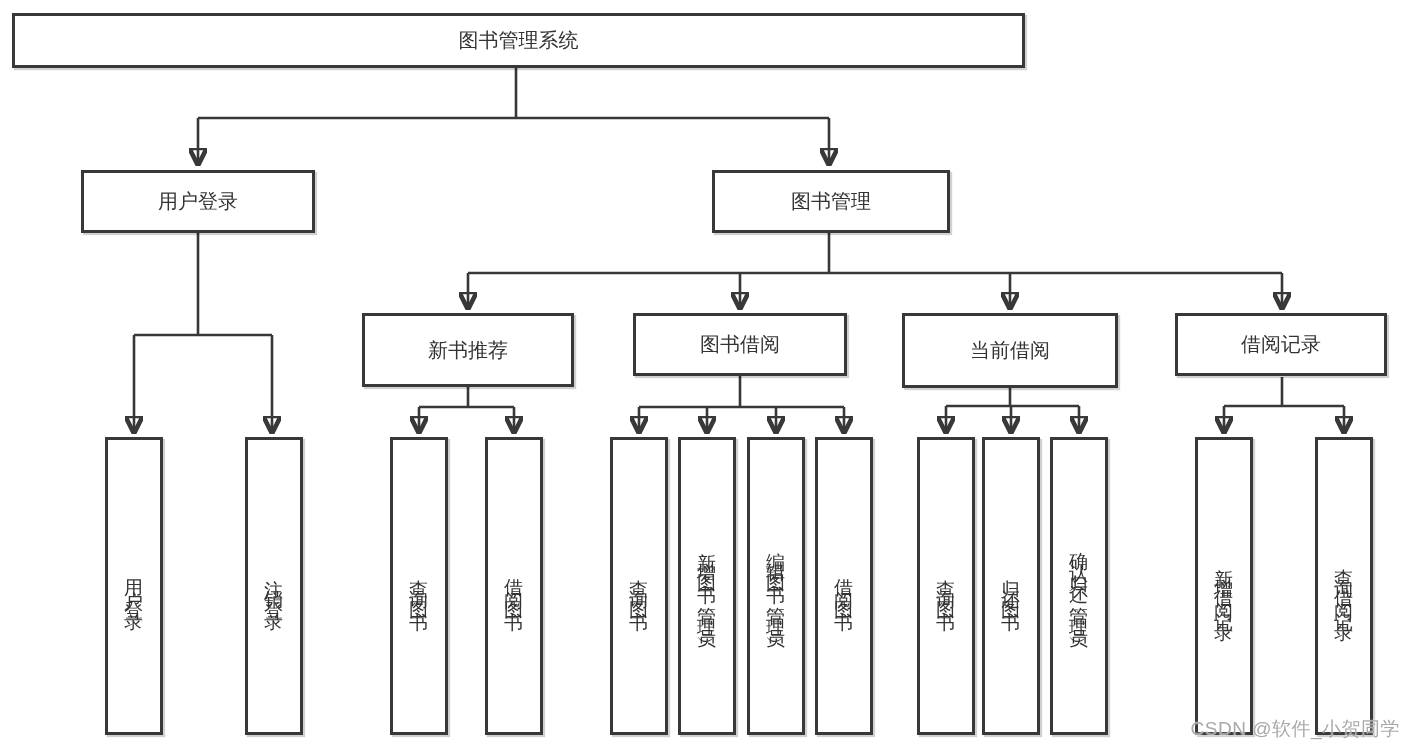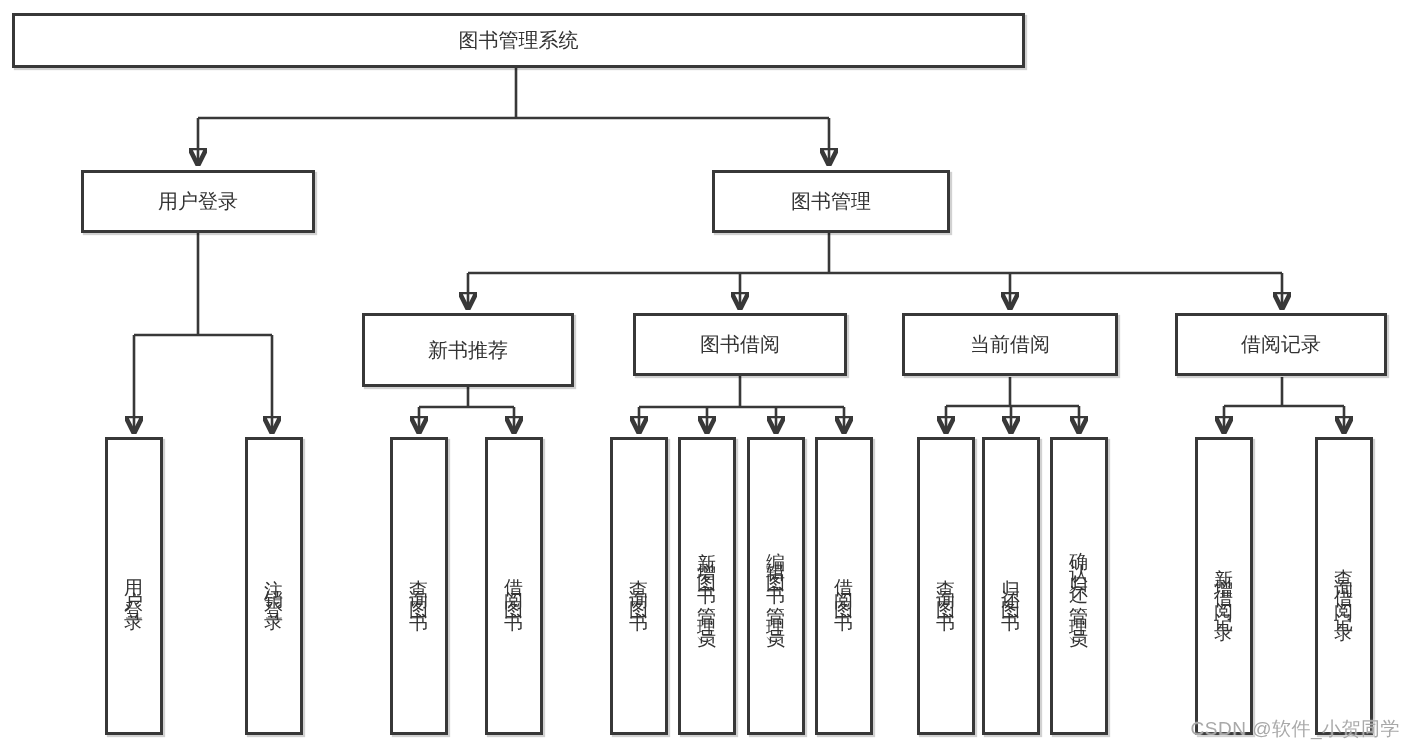--- a/index.html
+++ b/index.html
@@ -102,21 +102,21 @@
   <div class="node" style="left:712px;top:170px;width:238px;height:63px;">
     <span>图书管理</span>
   </div>
 
   <div class="node" style="left:362px;top:313px;width:212px;height:74px;">
     <span>新书推荐</span>
   </div>
   <div class="node" style="left:633px;top:313px;width:214px;height:63px;">
     <span>图书借阅</span>
   </div>
-  <div class="node" style="left:902px;top:313px;width:216px;height:63px;">
+  <div class="node" style="left:902px;top:313px;width:216px;height:75px;">
     <span>当前借阅</span>
   </div>
   <div class="node" style="left:1175px;top:313px;width:212px;height:63px;text-align:center;">
     <span>借阅记录</span>
   </div>
 
   <div class="node leaf" style="left:105px;top:437px;width:58px;height:298px;">
     <span class="v-label">用户登录</span>
   </div>
   <div class="node leaf" style="left:245px;top:437px;width:58px;height:298px;">

